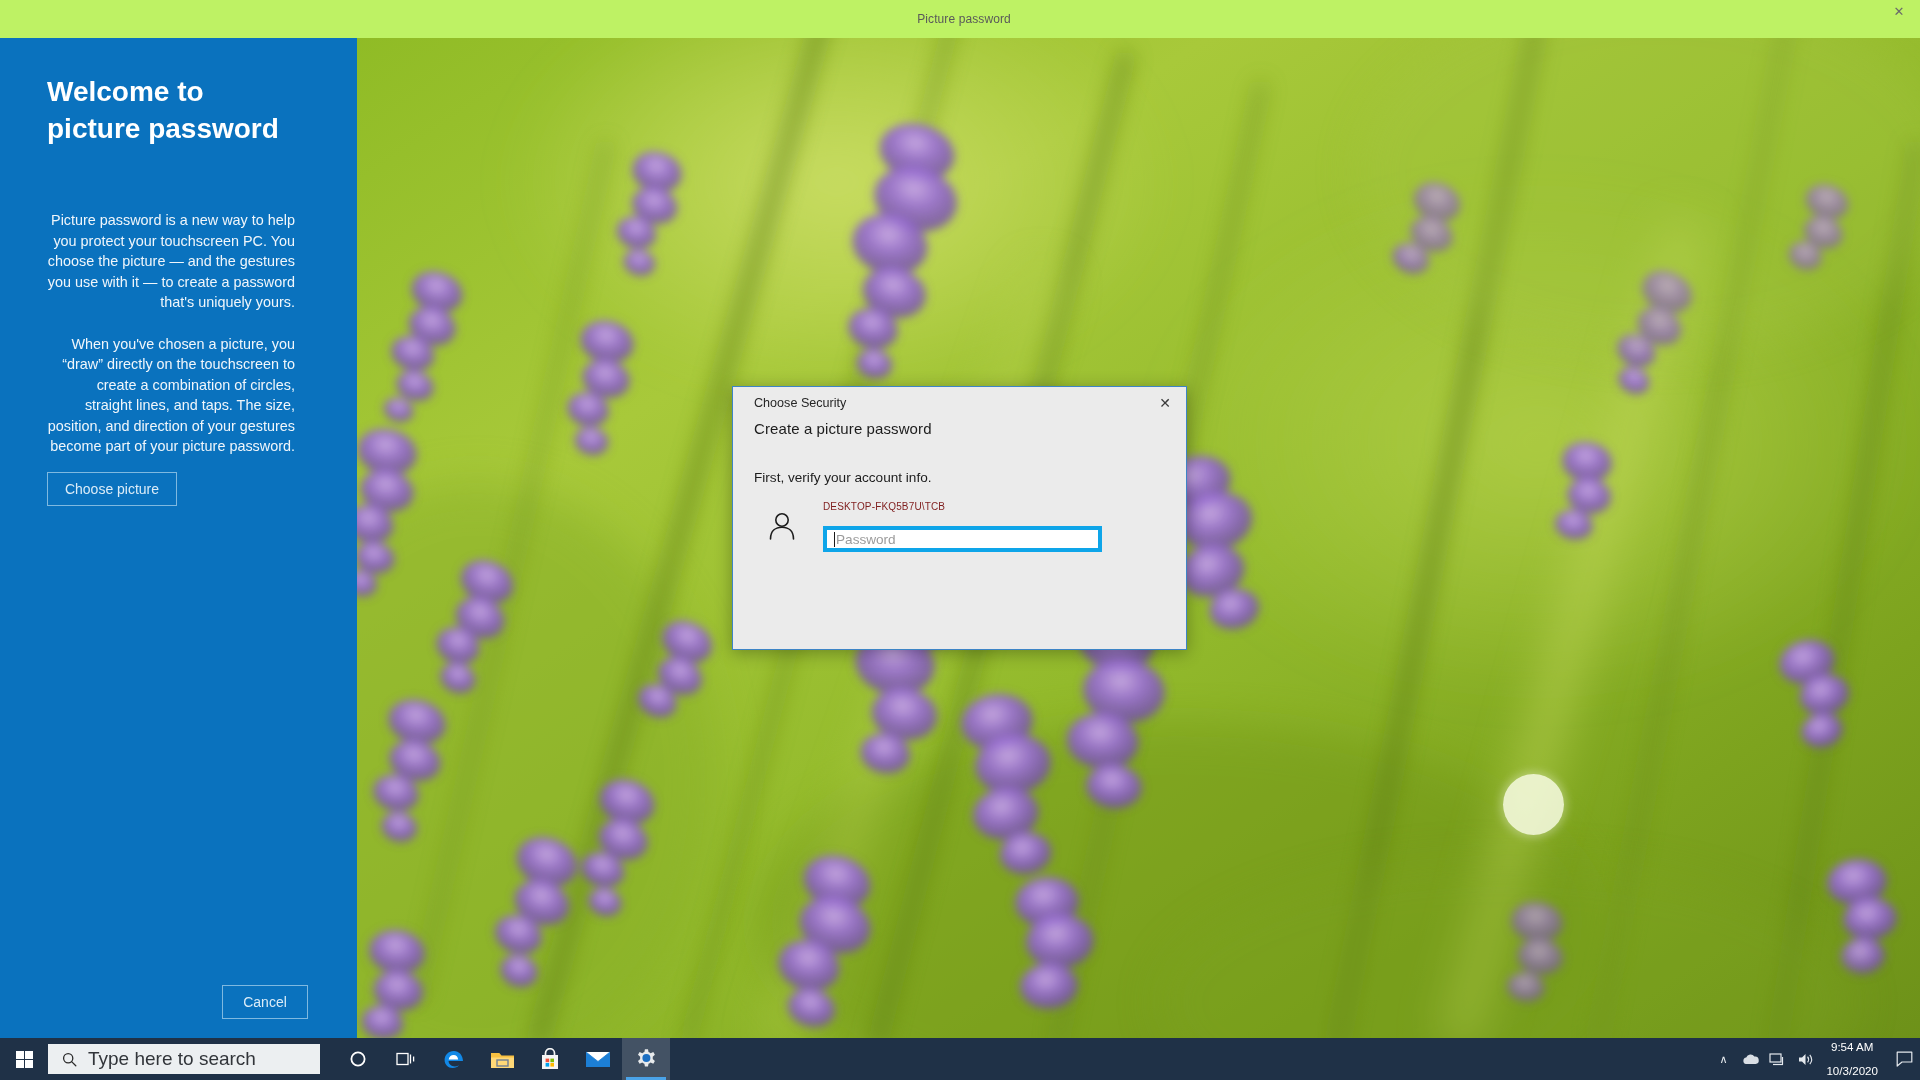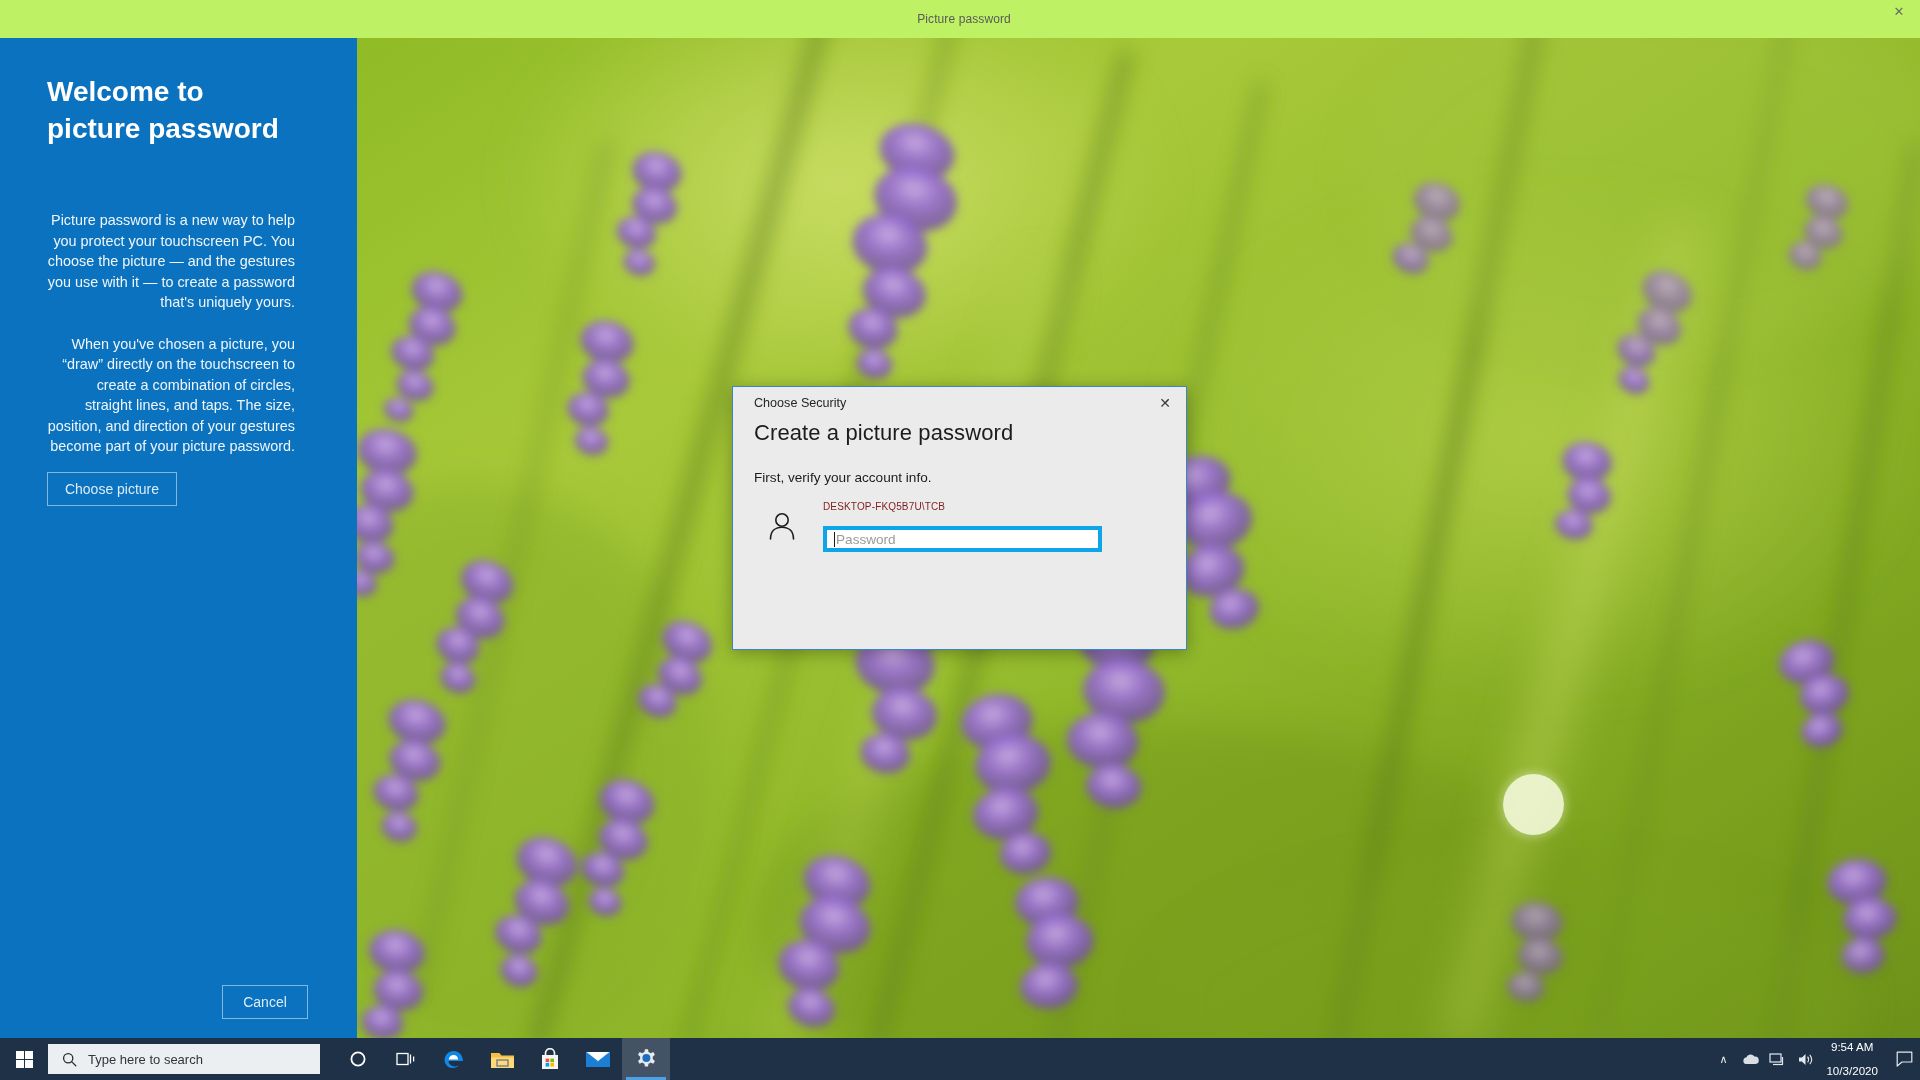--- a/index.html
+++ b/index.html
@@ -161,21 +161,21 @@
     align-items: center;
     justify-content: center;
     font-size: 14px;
     color: #3a3a3a;
     cursor: default;
   }
   .dlg-heading {
     position: absolute;
     left: 21px;
     top: 33px;
-    font-size: 22px;
+    font-size: 15px;
     font-weight: 400;
     color: #1c1c1c;
     letter-spacing: 0.1px;
   }
   .dlg-sub {
     position: absolute;
     left: 21px;
     top: 83px;
     font-size: 13.6px;
     color: #1c1c1c;
@@ -269,21 +269,21 @@
     align-items: center;
     cursor: default;
   }
   .tb-search-icon {
     margin-left: 14px;
     margin-right: 11px;
     color: #2b2b2b;
     display: flex;
   }
   .tb-search-text {
-    font-size: 13px;
+    font-size: 19px;
     color: #32353a;
   }
   .tb-icons {
     display: flex;
     align-items: center;
     height: 42px;
     margin-left: 14px;
   }
   .tb-icon {
     width: 48px;

